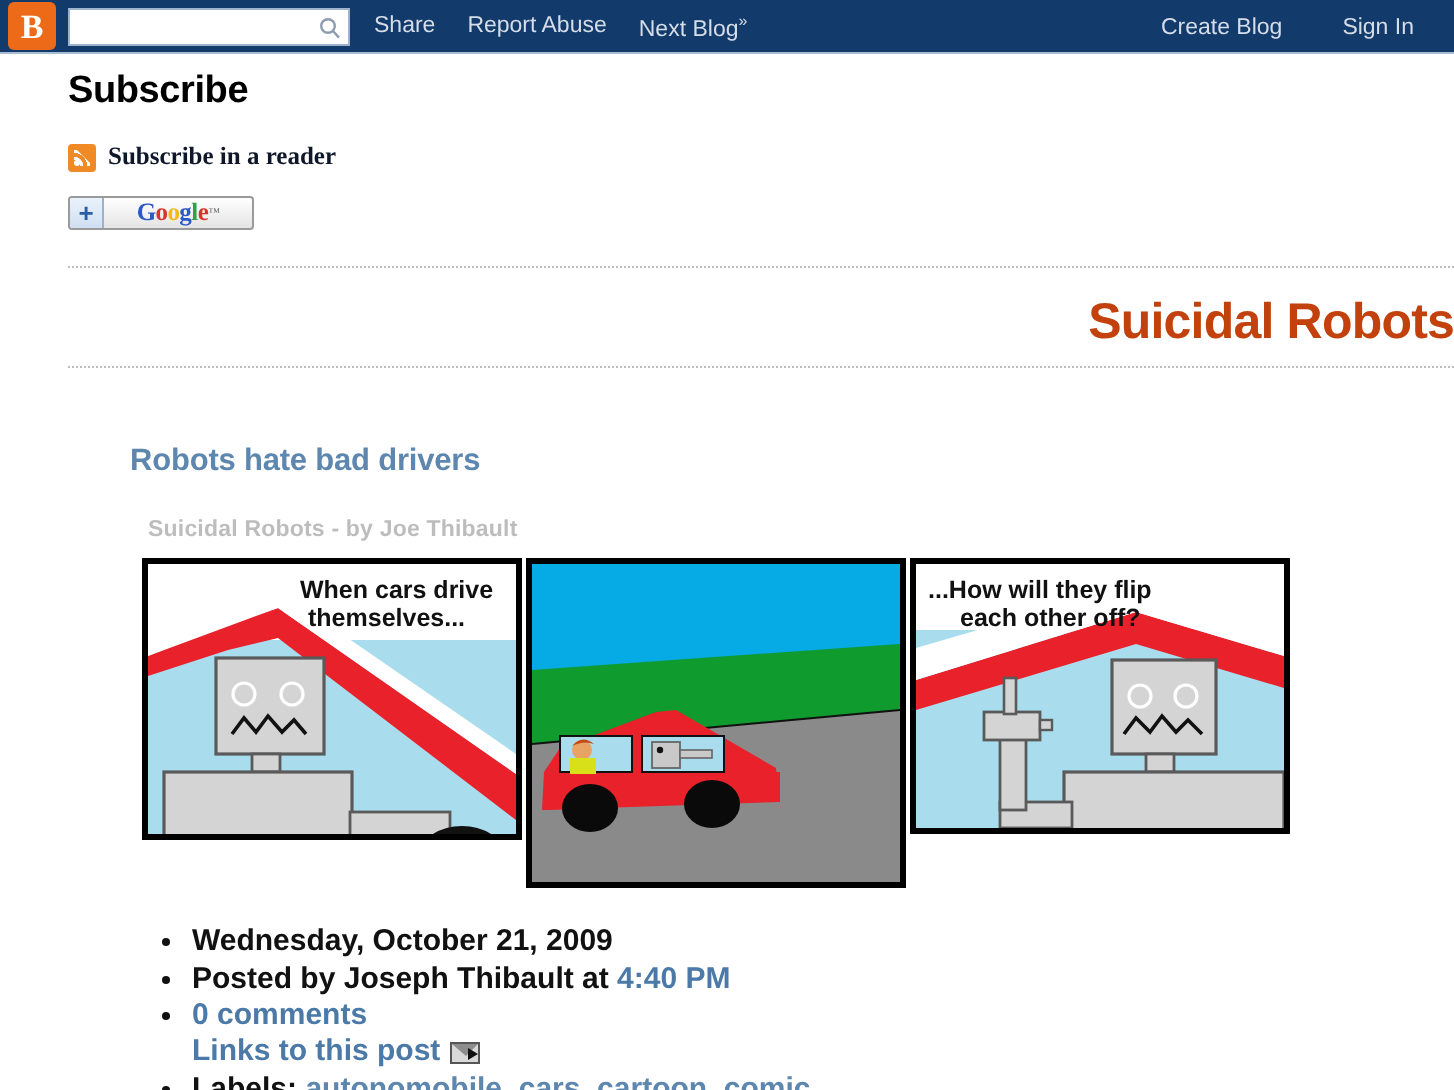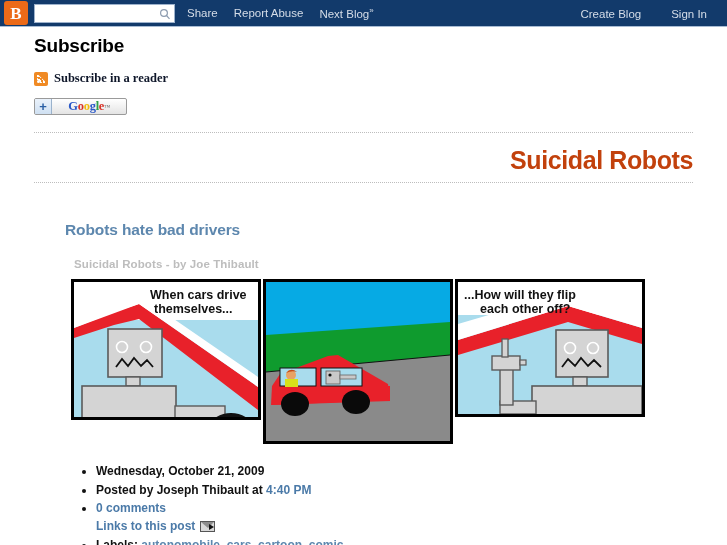--- a/index.html
+++ b/index.html
@@ -67,21 +67,21 @@
   .sup { font-size: 8px; vertical-align: super; }
 
   
   #page {
     position: absolute;
     top: 27px; left: 0;
     width: 727px;
     padding: 0;
   }
 
-  .sect { padding-left: 34px; padding-right: 34px; }
+  .sect { padding-left: 34px; }
 
   h2.subscribe-h {
     font-size: 19px;
     font-weight: bold;
     color: #000;
     margin: 8px 0 0 0;
     letter-spacing: -0.2px;
   }
 
   .sub-link-row {
@@ -207,21 +207,21 @@
   }
 
   
   #meta {
     position: absolute;
     left: 66px; top: 463px;
     width: 620px;
   }
   #meta ul { margin: 0; padding: 0 0 0 30px; list-style: disc; }
   #meta li {
-    font-size: 12px;
+    font-size: 15px;
     font-weight: bold;
     color: #111;
     margin-bottom: 2.5px;
     line-height: 16px;
   }
   #meta li::marker { color: #111; }
   .meta-link { color: #4b7aa8; font-weight: bold; text-decoration: none; cursor: pointer; }
   .meta-sub { display: block; margin-top: 2px; }
   .envelope {
     display: inline-block;

